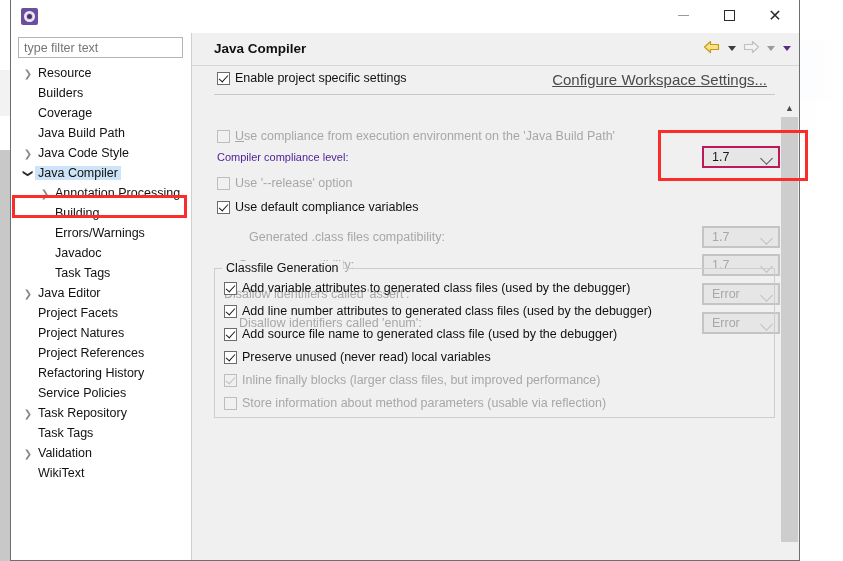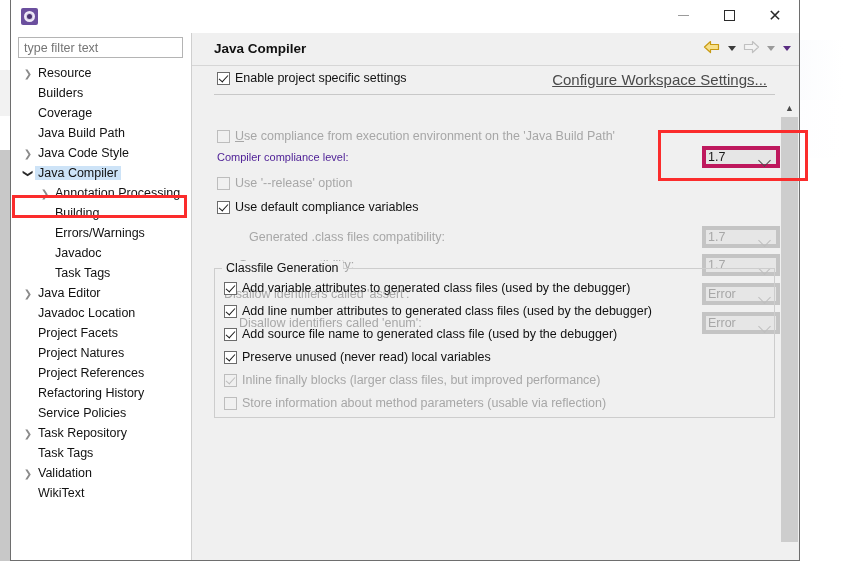--- a/index.html
+++ b/index.html
@@ -232,27 +232,27 @@
     left: 25px;
     font-size: 12.5px;
   }
   .lbl-plain { color: #4c1d95; font-size: 11px; }
   .lbl-dim { color: #a7a7a7; font-size: 12.5px; }
   .underline-first::first-letter { text-decoration: underline; }
 
   .combo {
     position: absolute;
     width: 78px; height: 22px;
-    border: 4px solid #be185d;
+    border: 2px solid #be185d;
     background: #e6e6e6;
     box-sizing: border-box;
     font-size: 12.5px;
     color: #1a1a1a;
     display: flex; align-items: center;
-    padding-left: 2px;
+    padding-left: 8px;
   }
   .combo .combo-caret {
     position: absolute; right: 7px; top: 6px;
     width: 8px; height: 8px;
     border: solid #4d4d4d;
     border-width: 0 1.4px 1.4px 0;
     transform: rotate(45deg);
   }
   .combo.dim { color: #a7a7a7; background: #e6e6e6; border-color: #c4c4c4; }
   .combo.dim .combo-caret { border-color: #bdbdbd; }
@@ -377,24 +377,20 @@
             <span class="arrow"></span>
             <span class="lbl">Javadoc</span>
           </div>
           <div class="tree-row indent1">
             <span class="arrow"></span>
             <span class="lbl">Task Tags</span>
           </div>
           <div class="tree-row indent0">
             <span class="arrow">❯</span>
             <span class="lbl">Java Editor</span>
-          </div>
-          <div class="tree-row indent0">
-            <span class="arrow"></span>
-            <span class="lbl">Javadoc Location</span>
           </div>
           <div class="tree-row indent0">
             <span class="arrow"></span>
             <span class="lbl">Project Facets</span>
           </div>
           <div class="tree-row indent0">
             <span class="arrow"></span>
             <span class="lbl">Project Natures</span>
           </div>
           <div class="tree-row indent0">

